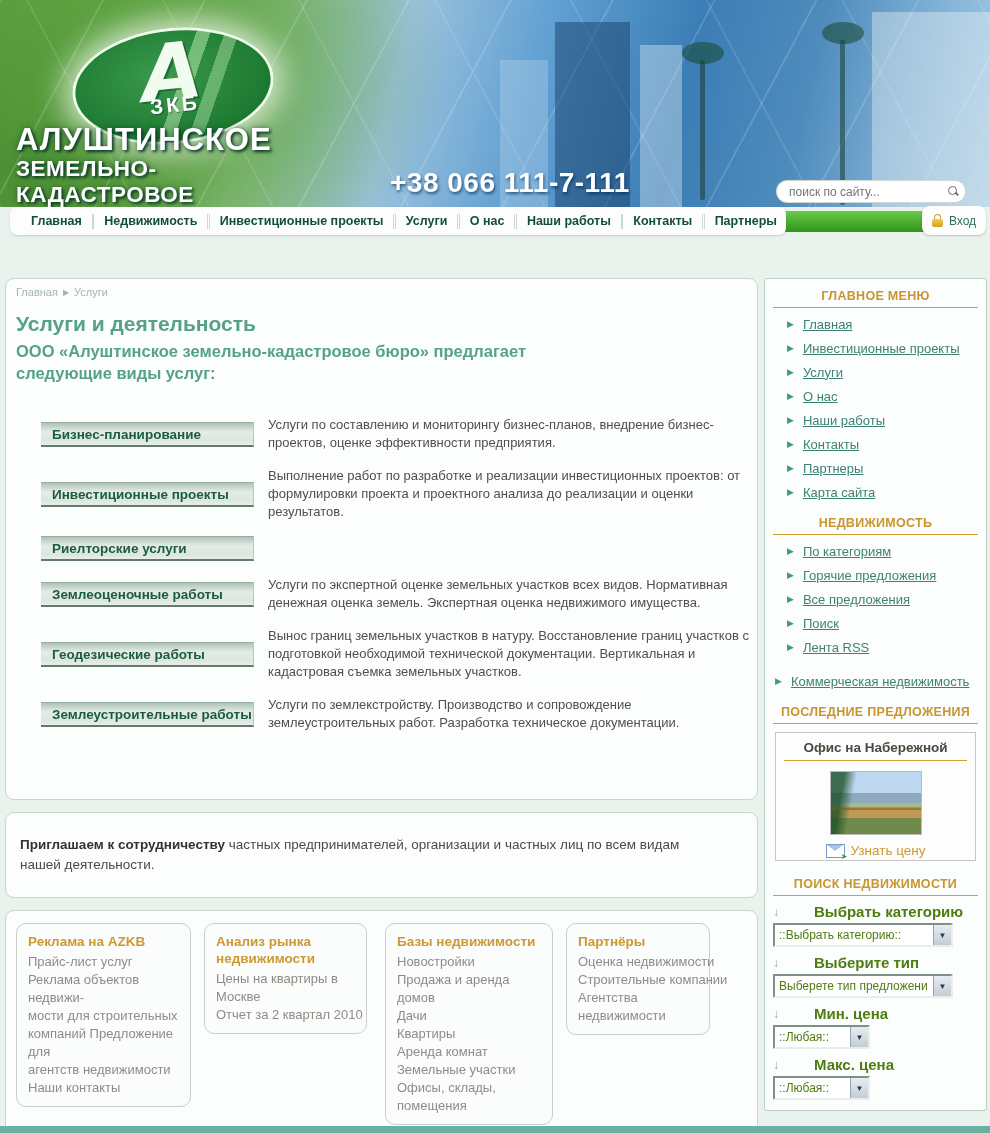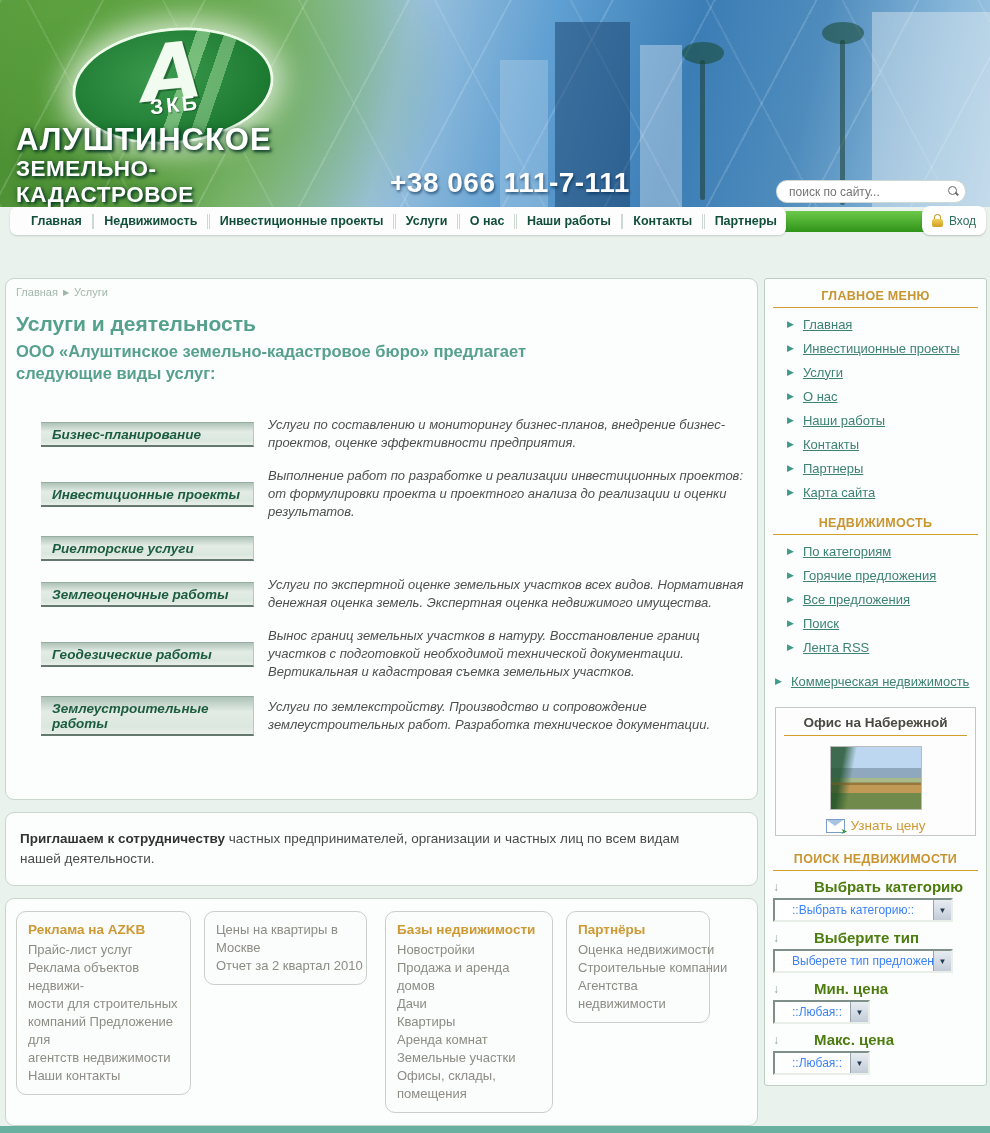--- a/index.html
+++ b/index.html
@@ -94,31 +94,31 @@
   .main-col{position:absolute;left:5px;top:278px;width:753px;}
   .panel{
     background:#fcfdfd;border:1px solid #c7d7cc;border-radius:9px;box-sizing:border-box;
   }
   .services-panel{padding:4px 8px 14px 8px;min-height:522px;}
   .breadcrumb{font-size:11px;color:#a3b8ac;padding:3px 0 0 2px;display:flex;align-items:center;gap:5px;}
   .breadcrumb .bc-link{color:#a3b8ac;cursor:pointer;}
   .bc-sep{font-size:8px;color:#9fb5a9;}
   .page-title{color:#55a18b;font-weight:bold;font-size:21px;margin:14px 0 2px 2px;}
   .page-subtitle{color:#55a18b;font-weight:bold;font-size:16.5px;line-height:22px;margin:4px 0 0 2px;width:560px;}
-  .svc-rows{margin-top:32px;font-style:italic;}
+  .svc-rows{margin-top:32px;}
   .svc-row{display:flex;align-items:center;margin:0 0 15px 0;}
   .svc-label{
     flex:0 0 213px;margin-left:27px;cursor:pointer;
     background:linear-gradient(#aec3b7,#e3ece5 40%,#dbe7de 80%,#e8efe9);
     border-top:1px solid #98ada1;border-right:1px solid #b9c8bd;border-bottom:2px solid #64786d;
     color:#1c5c3e;font-weight:bold;font-size:13.5px;padding:4px 0 3px 11px;box-sizing:border-box;
   }
   .svc-desc{font-size:13px;color:#4f4f4f;line-height:18px;margin-left:14px;width:494px;}
 
-  .invite-panel{margin-top:12px;padding:16px 14px;min-height:62px;}
+  .invite-panel{margin-top:12px;padding:22px 14px;min-height:62px;}
   .invite-text{font-size:13.5px;color:#4a4a4a;line-height:20px;width:700px;}
   .invite-text b{color:#333;}
 
   .cards-panel{margin-top:12px;padding:12px 10px;min-height:184px;display:flex;align-items:flex-start;gap:13px;}
   .card{border:1px solid #c9cfc9;border-radius:10px;background:#fbfcfc;padding:9px 11px;box-sizing:border-box;}
   .card-title{color:#cc9933;font-weight:bold;font-size:13.5px;line-height:17px;margin-bottom:3px;cursor:pointer;}
   .card-body{font-size:13px;color:#8d8d85;line-height:18px;white-space:pre;cursor:pointer;}
   .card1{width:175px;}
   .card2{width:163px;}
   .card3{width:168px;margin-left:5px;}
@@ -157,21 +157,21 @@
   .env-icon::after{content:"➤";position:absolute;right:-4px;bottom:-4px;font-size:8px;color:#3a9a3a;}
   .offer-price-label{color:#cc9933;font-size:13.5px;}
 
   .form-label{display:flex;align-items:center;gap:3px;margin:7px 0 3px 0;}
   .dl-arrow{color:#8fa89c;font-size:12px;}
   .form-label-text{color:#4d7c0f;font-weight:bold;font-size:15px;margin-left:32px;}
   .sel{
     height:20px;background:#fff;display:flex;align-items:center;
     border:2px solid;border-color:#7f9089 #e8efe9 #e8efe9 #7f9089;box-sizing:content-box;
   }
-  .sel-text{flex:1;font-size:12px;color:#3b82f6;padding-left:17px;white-space:nowrap;overflow:hidden;}
+  .sel-text{flex:1;font-size:12px;color:#4d7c0f;padding-left:4px;white-space:nowrap;overflow:hidden;}
   .sel-btn{
     flex:0 0 17px;height:100%;display:flex;align-items:center;justify-content:center;
     background:linear-gradient(#e8ecf2,#c2ccd8);border-left:1px solid #9aa4ae;
     font-size:8px;color:#243a52;cursor:pointer;
   }
   .sel-w1{width:176px;}
   .sel-w2{width:93px;}
 
   .bottom-strip{position:absolute;left:0;bottom:0;width:990px;height:7px;background:#69b0a0;}
 </style>
@@ -286,20 +286,21 @@
         <div class="card-body">Прайс-лист услуг
 Реклама объектов
 недвижи-
 мости для строительных
 компаний Предложение
 для
 агентств недвижимости
 Наши контакты</div>
       </div>
       <div class="card card2">
+        <div class="card-title">Анализ рынка недвижимости</div>
         <div class="card-body">Цены на квартиры в
 Москве
 Отчет за 2 квартал 2010</div>
       </div>
       <div class="card card3">
         <div class="card-title">Базы недвижимости</div>
         <div class="card-body">Новостройки
 Продажа и аренда
 домов
 Дачи
@@ -385,20 +386,21 @@
       </div>
     </div>
 
     <div class="menu">
       <div class="menu-item cat-item">
         <span class="bullet">▶</span>
         <span class="menu-link">Коммерческая недвижимость</span>
       </div>
     </div>
 
+    <div class="side-h">ПОСЛЕДНИЕ ПРЕДЛОЖЕНИЯ</div>
     <div class="offer-card">
       <div class="offer-title">Офис на Набережной</div>
       <div class="offer-photo"></div>
       <div class="offer-price">
         <span class="env-icon"></span>
         <span class="offer-price-label">Узнать цену</span>
       </div>
     </div>
 
     <div class="side-h">ПОИСК НЕДВИЖИМОСТИ</div>

